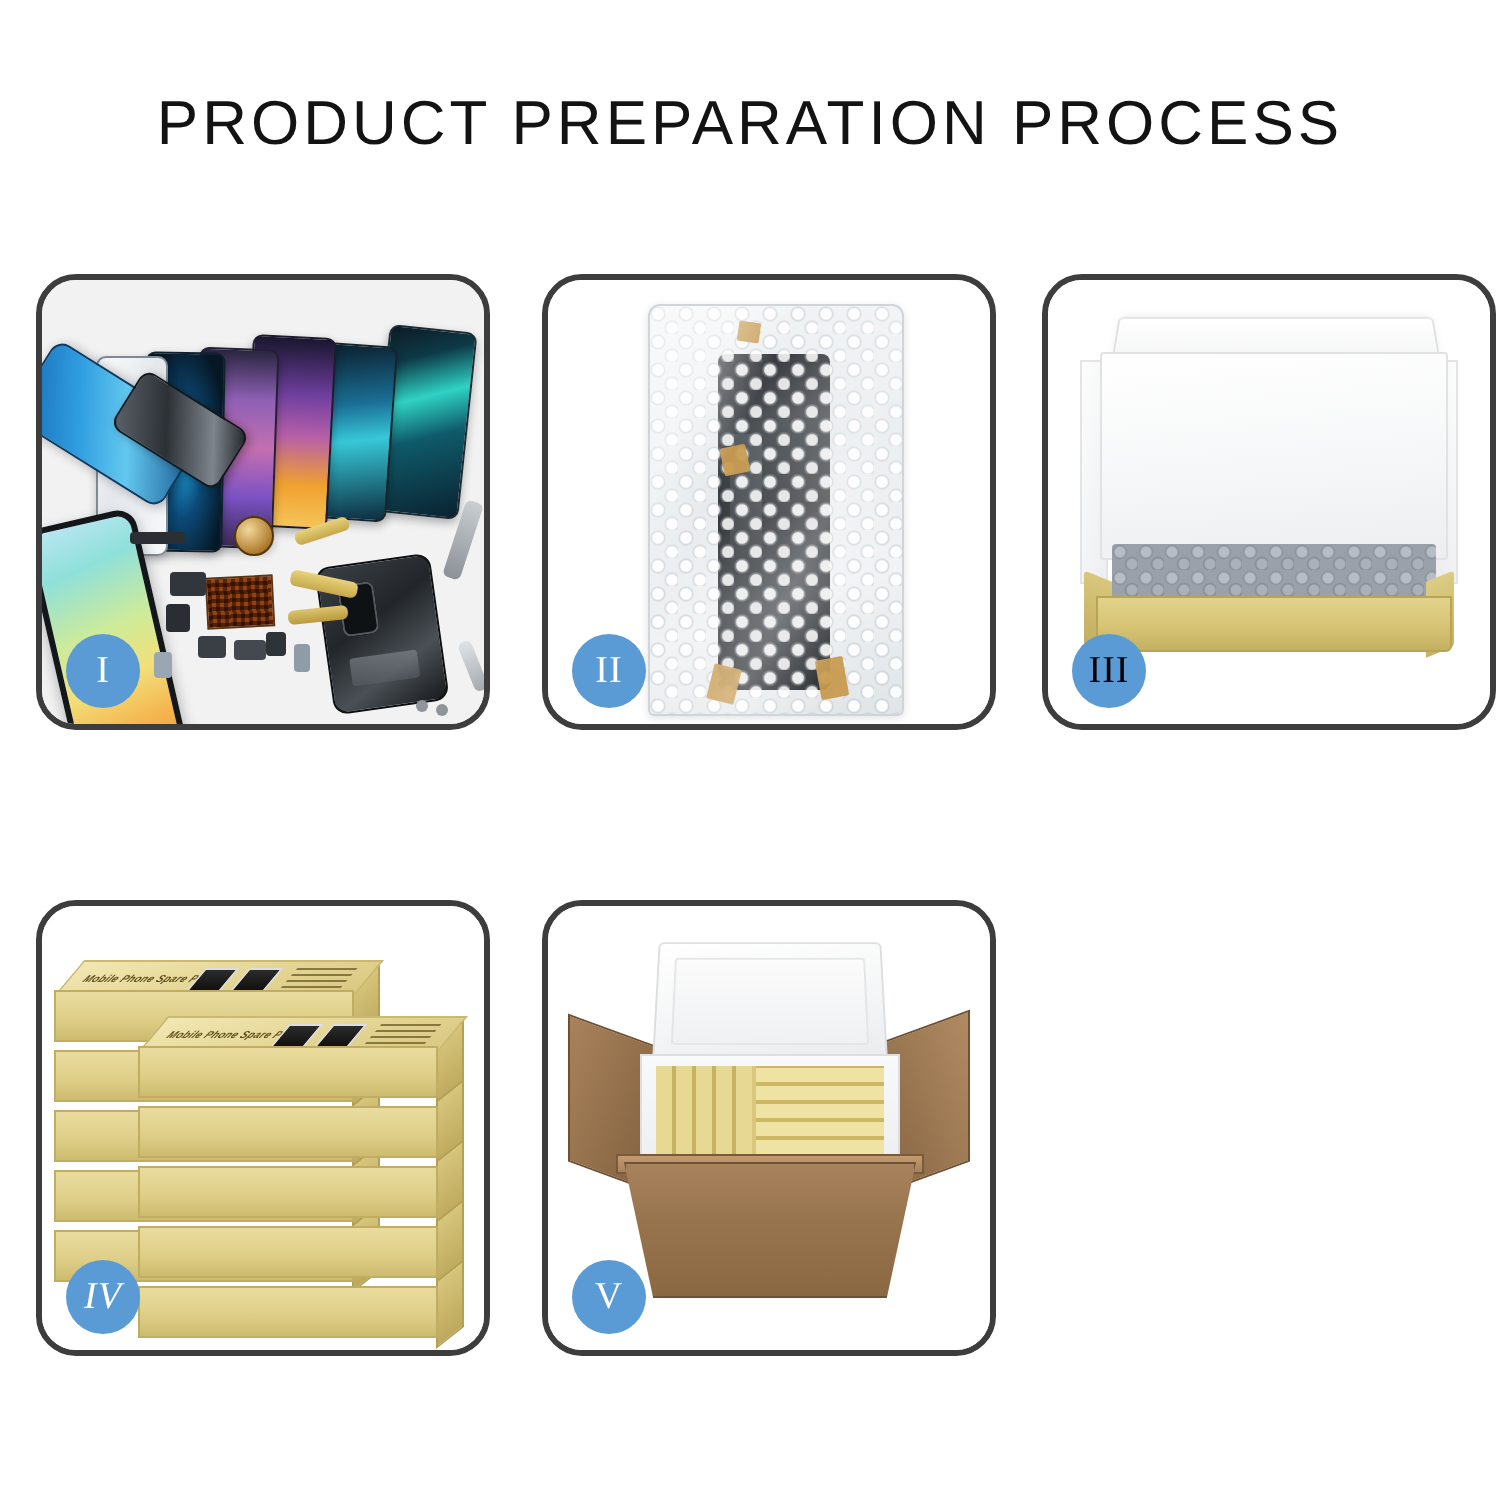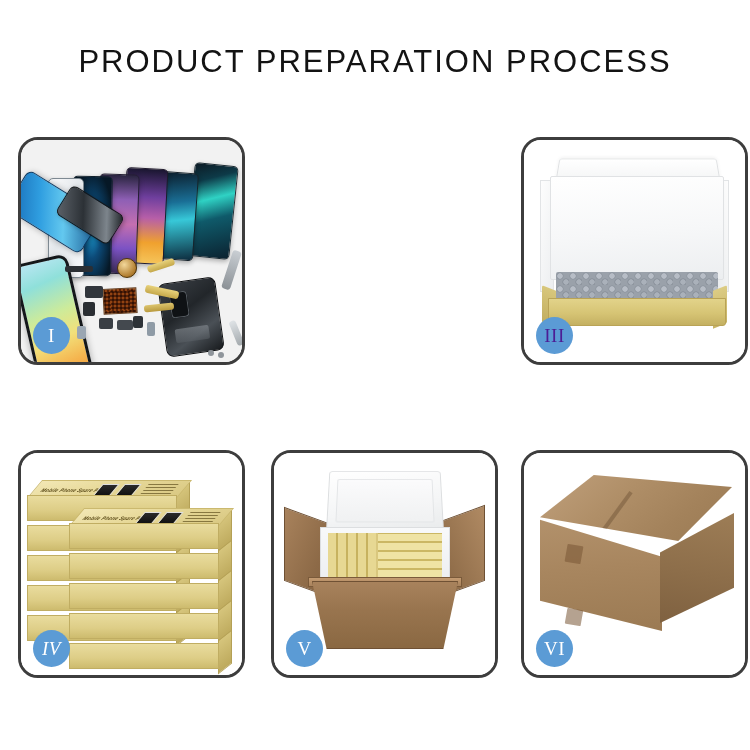--- a/index.html
+++ b/index.html
@@ -439,33 +439,47 @@
           <div class="part tool-1"></div>
           <div class="part tool-2"></div>
           <div class="dot-pair">
               <i></i>
               <i></i>
             </div>
         </div>
         <div class="badge" style="background: rgb(91, 155, 213); color: rgb(255, 255, 255);">I</div>
       </div>
 
+      <div class="panel c1" style="border-color: rgb(61, 61, 61);">
+        <div class="photo white" style="background: rgb(255, 255, 255);">
+          <div class="bag">
+            <div class="bag-inner"></div>
+            <div class="bubbles"></div>
+            <div class="tape t1"></div>
+            <div class="tape t2"></div>
+            <div class="tape t3"></div>
+            <div class="tape t4"></div>
+            <div class="bag-sheen"></div>
+          </div>
+        </div>
+        <div class="badge" style="background: rgb(91, 155, 213); color: rgb(255, 255, 255);">II</div>
+      </div>
 
       <div class="panel c2" style="border-color: rgb(61, 61, 61);">
         <div class="photo white" style="background: rgb(255, 255, 255);">
           <div class="box3-flapL"></div>
           <div class="box3-flapR"></div>
           <div class="box3-lid"></div>
           <div class="box3-foam"></div>
           <div class="box3-bubble"></div>
           <div class="box3-left"></div>
           <div class="box3-right"></div>
           <div class="box3-front"></div>
         </div>
-        <div class="badge" style="background: rgb(91, 155, 213); color: #4c1d95;">III</div>
+        <div class="badge" style="background: rgb(91, 155, 213); color: #000000;">III</div>
       </div>
     </div>
 
     <div class="row">
 
       <div class="panel c0" style="border-color: rgb(61, 61, 61); font-style: italic;">
         <div class="photo white" style="background: rgb(255, 255, 255);">
           <div class="stack">
 
             <div class="sbox" style="left:0px; top:26px;">
@@ -538,26 +552,15 @@
           <div class="v-yellow">
             <div class="colL"></div>
             <div class="colR"></div>
           </div>
           <div class="v-rim"></div>
           <div class="v-front"></div>
         </div>
         <div class="badge" style="background: rgb(91, 155, 213); color: rgb(255, 255, 255);">V</div>
       </div>
 
-      <div class="panel c2" style="border-color: rgb(61, 61, 61);">
-        <div class="photo white" style="background: rgb(255, 255, 255);">
-          <div class="c6-left"></div>
-          <div class="c6-right"></div>
-          <div class="c6-top"></div>
-          <div class="c6-seam"></div>
-          <div class="c6-tape a"></div>
-          <div class="c6-tape b"></div>
-        </div>
-        <div class="badge" style="background: rgb(91, 155, 213); color: rgb(255, 255, 255);">VI</div>
-      </div>
     </div>
   </div>
 </div>
 
 </body></html>

